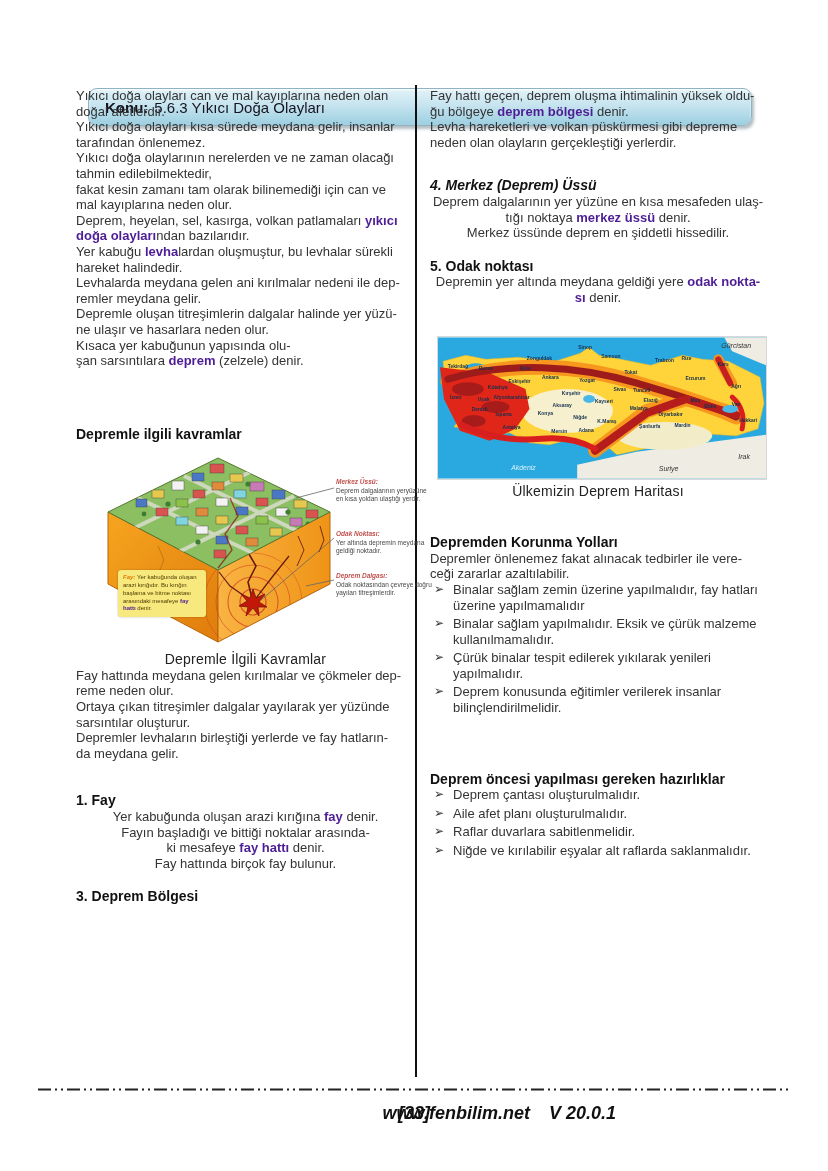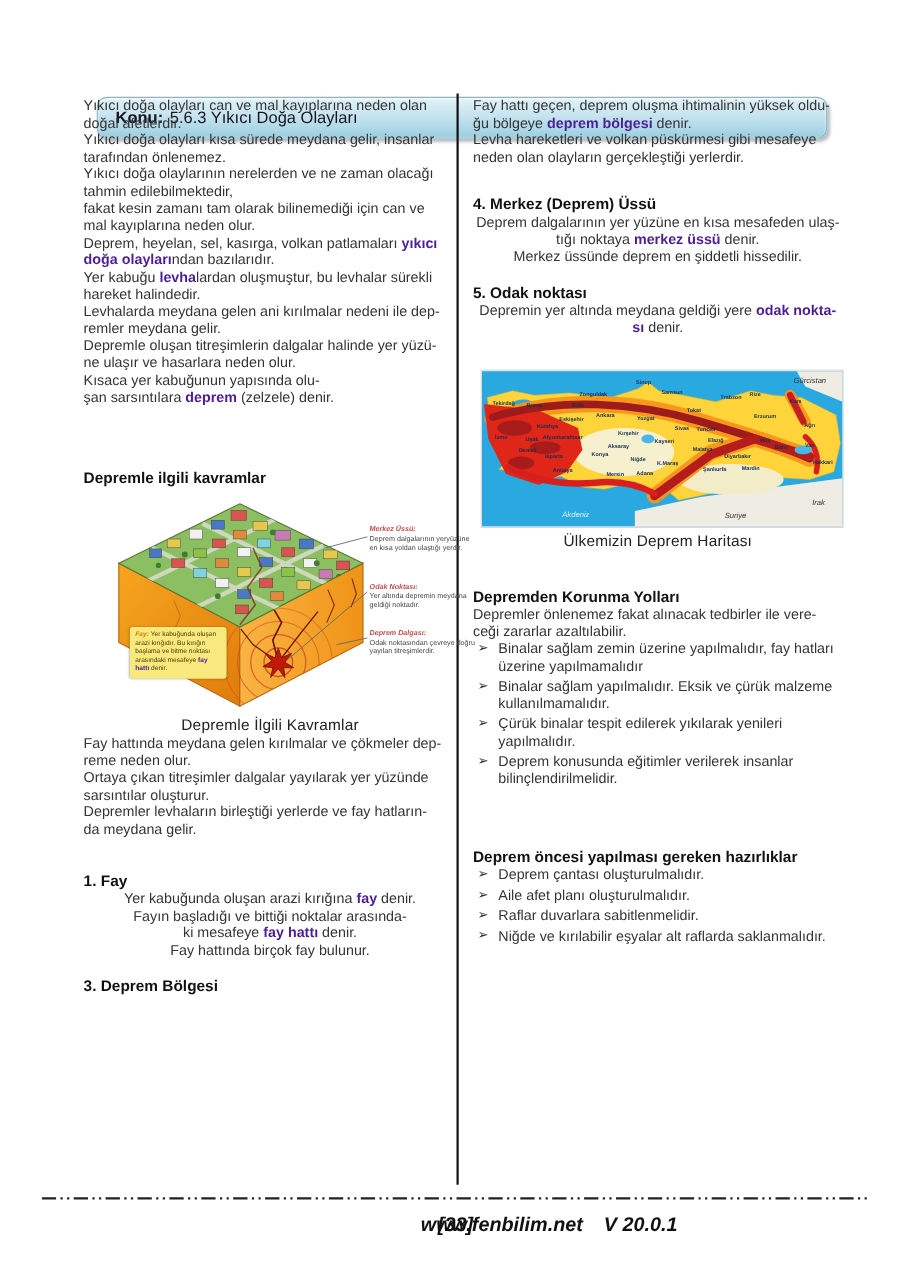--- a/index.html
+++ b/index.html
@@ -21,21 +21,21 @@
   .col-right{left:430px;width:336px;}
   .divider{position:absolute;left:415px;top:85px;width:2px;height:992px;background:#111;}
 
   p.rich{margin:0;}
   .b{font-weight:bold;color:#4c1d95;}
   .o{color:#e07b00;font-weight:bold;font-style:italic;}
 
   .hA{margin:26px 0 14px 0;font-size:15px;font-weight:bold;color:#111;}
   .hSub{margin:0;font-size:14px;font-weight:bold;color:#111;}
   .hKavram{margin-top:58px;font-size:14px;font-weight:bold;color:#111;} .mt20{margin-top:32px;} .mt22{margin-top:22px;}
-  .mt3{margin-top:3px;text-align:center;} .mt18{margin-top:18px;} .mt28{margin-top:28px;}
+  .mt3{margin-top:3px;text-align:center;} .mt18{margin-top:18px;} .mt28{margin-top:28px;font-style:italic;}
   .mt36{margin-top:36px;} .mt56{margin-top:56px;} .mt66{margin-top:66px;}
   .mt4{margin-top:4px;} .mt24{margin-top:24px;}
 
   
   ul.blist{list-style:none;margin:0;padding:0 0 0 4px;}
   ul.blist li{display:flex;gap:9px;margin-bottom:3px;}
   ul.blist .marker{flex:0 0 auto;color:#333;font-size:12px;line-height:15.6px;}
   ul.blist .btext{flex:1;}
 
   
@@ -202,21 +202,21 @@
 
     <div class="hSub mt20">1. Fay</div>
     <p class="rich mt3"><span>Yer kabuğunda oluşan arazi kırığına </span><span class="b">fay</span><span> denir.</span></p>
 
     <p class="rich mt3"><span>Fayın başladığı ve bittiği noktalar arasında-</span><br><span>ki mesafeye </span><span class="b">fay hattı</span><span> denir.</span><br><span>Fay hattında birçok fay bulunur.</span></p>
 
     <div class="hSub mt18">3. Deprem Bölgesi</div>
   </div>
 
   <div class="col col-right">
-    <p class="rich"><span>Fay hattı geçen, deprem oluşma ihtimalinin yüksek oldu-</span><br><span>ğu bölgeye </span><span class="b">deprem bölgesi</span><span> denir.</span><br><span>Levha hareketleri ve volkan püskürmesi gibi mesafeye</span><br><span>neden olan olayların gerçekleştiği yerlerdir.</span></p>
+    <p class="rich"><span>Fay hattı geçen, deprem oluşma ihtimalinin yüksek oldu-</span><br><span>ğu bölgeye </span><span class="b">deprem bölgesi</span><span> denir.</span><br><span>Levha hareketleri ve volkan püskürmesi gibi depreme</span><br><span>neden olan olayların gerçekleştiği yerlerdir.</span></p>
 
     <div class="hSub mt28">4. Merkez (Deprem) Üssü</div>
     <p class="rich mt3"><span>Deprem dalgalarının yer yüzüne en kısa mesafeden ulaş-</span><br><span>tığı noktaya </span><span class="b">merkez üssü</span><span> denir.</span><br><span>Merkez üssünde deprem en şiddetli hissedilir.</span></p>
 
     <div class="hSub mt18">5. Odak noktası</div>
     <p class="rich mt3"><span>Depremin yer altında meydana geldiği yere </span><span class="b">odak nokta-</span><br><span class="b">sı</span><span> denir.</span></p>
 
     <div class="fig-map">
       <svg width="328" height="142" viewBox="0 0 330 142">
         <rect x="0" y="0" width="330" height="142" fill="#2aa9e0"></rect>

